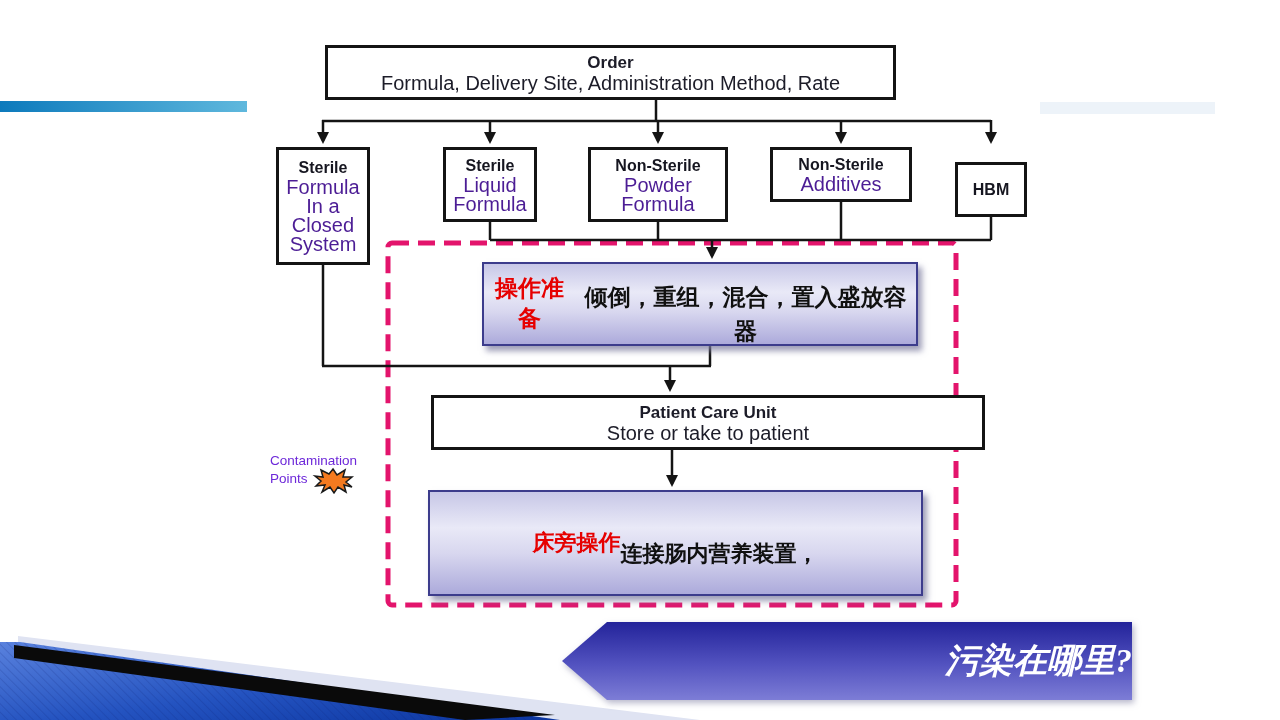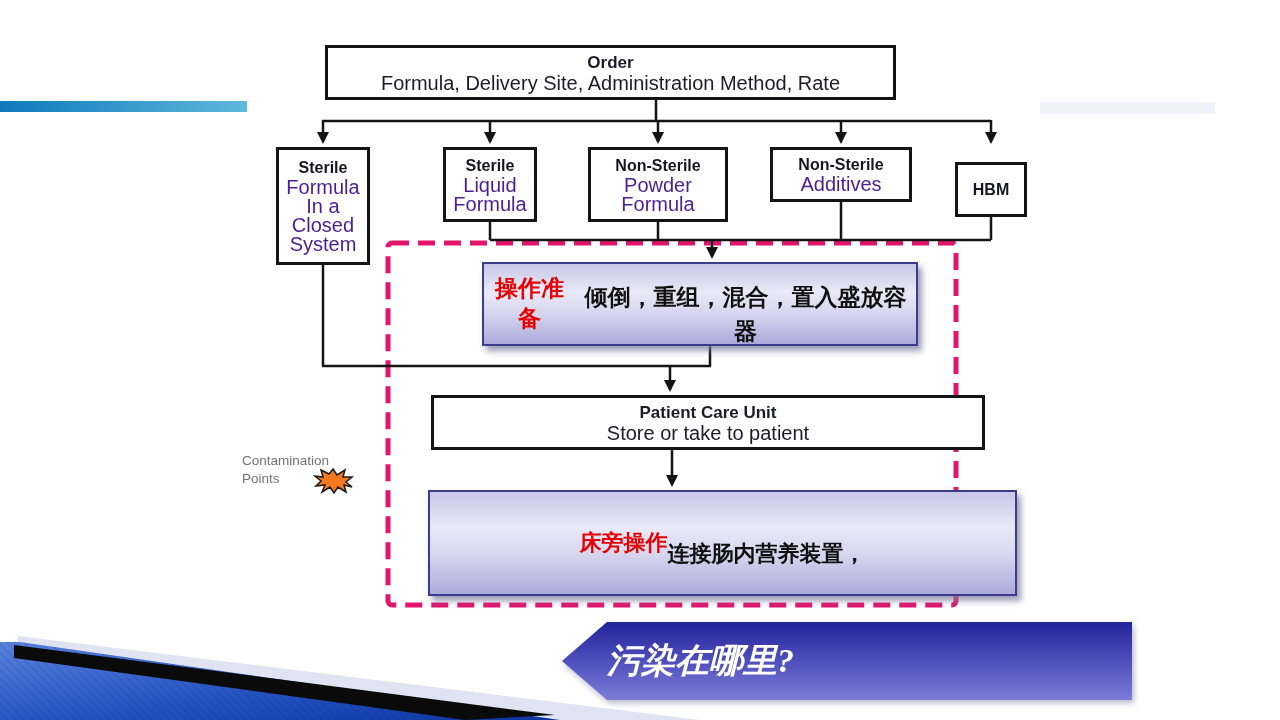--- a/index.html
+++ b/index.html
@@ -21,25 +21,25 @@
         box-shadow:4px 5px 6px rgba(125,125,160,.75);
         display:flex;flex-direction:row;justify-content:center;align-items:center;
         text-align:center;z-index:3;font-family:"Liberation Serif",serif;}
   .pbox .rt{color:#e60000;font-weight:bold;font-size:23px;line-height:30px;}
   .pbox .bt{color:#101010;font-weight:bold;font-size:23px;line-height:34px;margin-top:21px;}
   
   #teal-bar{left:0;top:101px;width:247px;height:11px;z-index:1;
             background:linear-gradient(90deg,#0d7abc,#5fb8dd);}
   #light-bar{left:1040px;top:102px;width:175px;height:12px;z-index:1;background:#edf3f9;}
   
-  #legend{left:242px;top:452px;width:130px;z-index:3;font-size:13.5px;line-height:18px;
-          color:#737373;}
+  #legend{left:270px;top:452px;width:130px;z-index:3;font-size:13.5px;line-height:18px;
+          color:#6d28d9;}
   
   #banner-text{left:607px;top:622px;width:525px;height:78px;line-height:78px;z-index:5;
-               text-align:left;color:#ffffff;font-weight:bold;font-style:italic;
+               text-align:right;color:#ffffff;font-weight:bold;font-style:italic;
                font-size:34px;font-family:"Liberation Serif",serif;}
   #overlay{position:absolute;left:0;top:0;z-index:2;pointer-events:none;}
   #banner-layer{position:absolute;left:0;top:0;z-index:4;pointer-events:none;}
 </style>
 </head>
 <body>
 
 <div id="slide">
 
   <div class="abs" id="teal-bar"></div>
@@ -129,21 +129,21 @@
   <div class="pbox" style="left:482px;top:262px;width:436px;height:84px;">
     <div class="rt">操作准备</div>
     <div class="bt">倾倒，重组，混合，置入盛放容器</div>
   </div>
 
   <div class="wbox" style="left:431px;top:395px;width:554px;height:55px;">
     <div class="bigt">Patient Care Unit</div>
     <div class="bigs">Store or take to patient</div>
   </div>
 
-  <div class="pbox" style="left:428px;top:490px;width:589px;height:106px;">
+  <div class="pbox" style="left:428px;top:490px;width:495px;height:106px;">
     <div class="rt" style="font-size:22px;line-height:28px;">床旁操作</div>
     <div class="bt" style="font-size:22px;line-height:33px;">连接肠内营养装置，</div>
   </div>
 
   <div class="abs" id="legend">
     <div>Contamination</div>
     <div>Points</div>
   </div>
 
   <svg id="banner-layer" width="1280" height="720" viewBox="0 0 1280 720">

